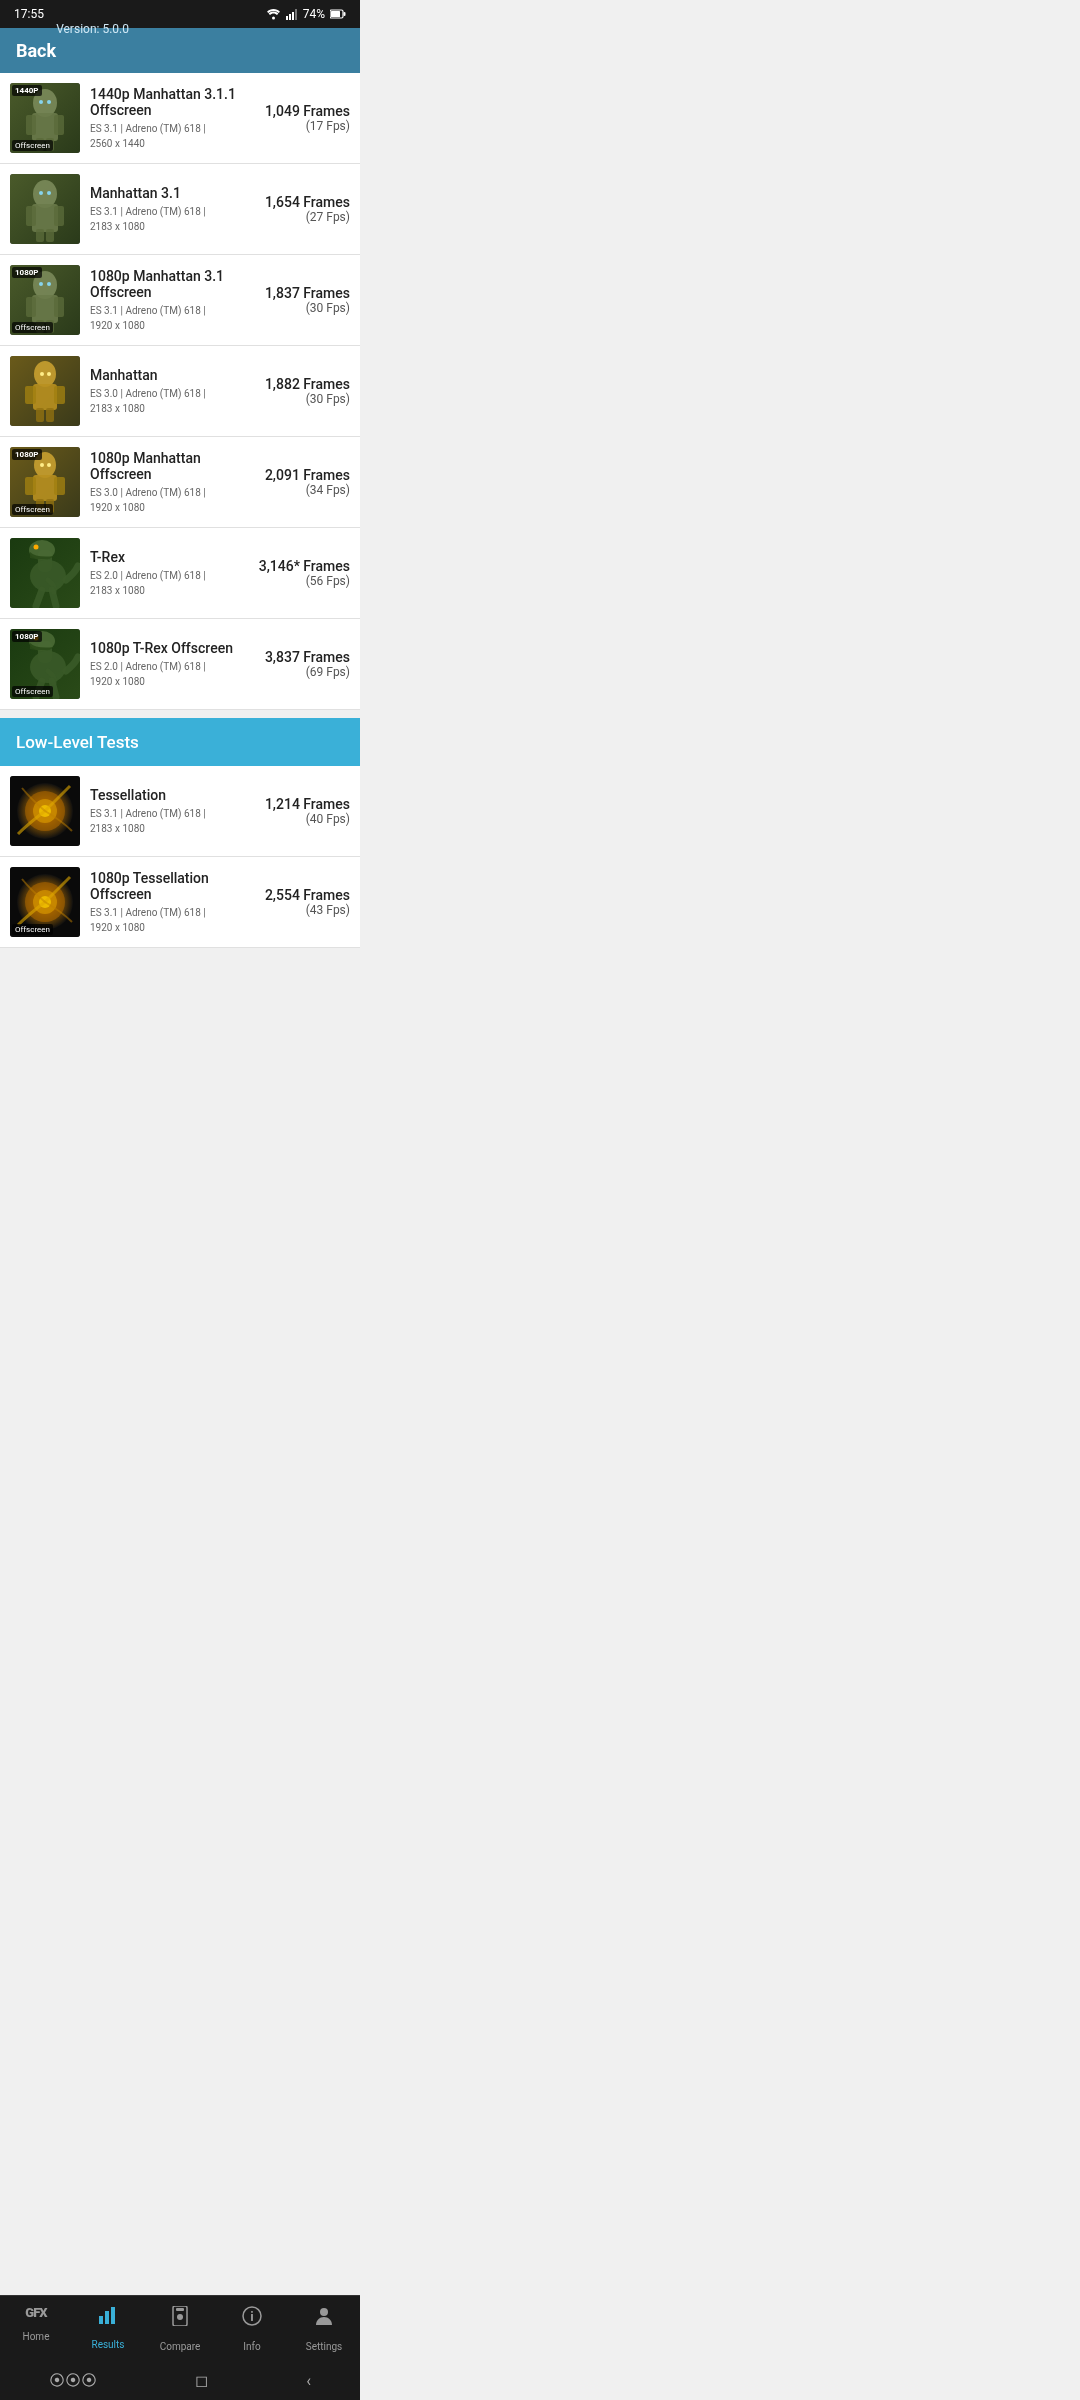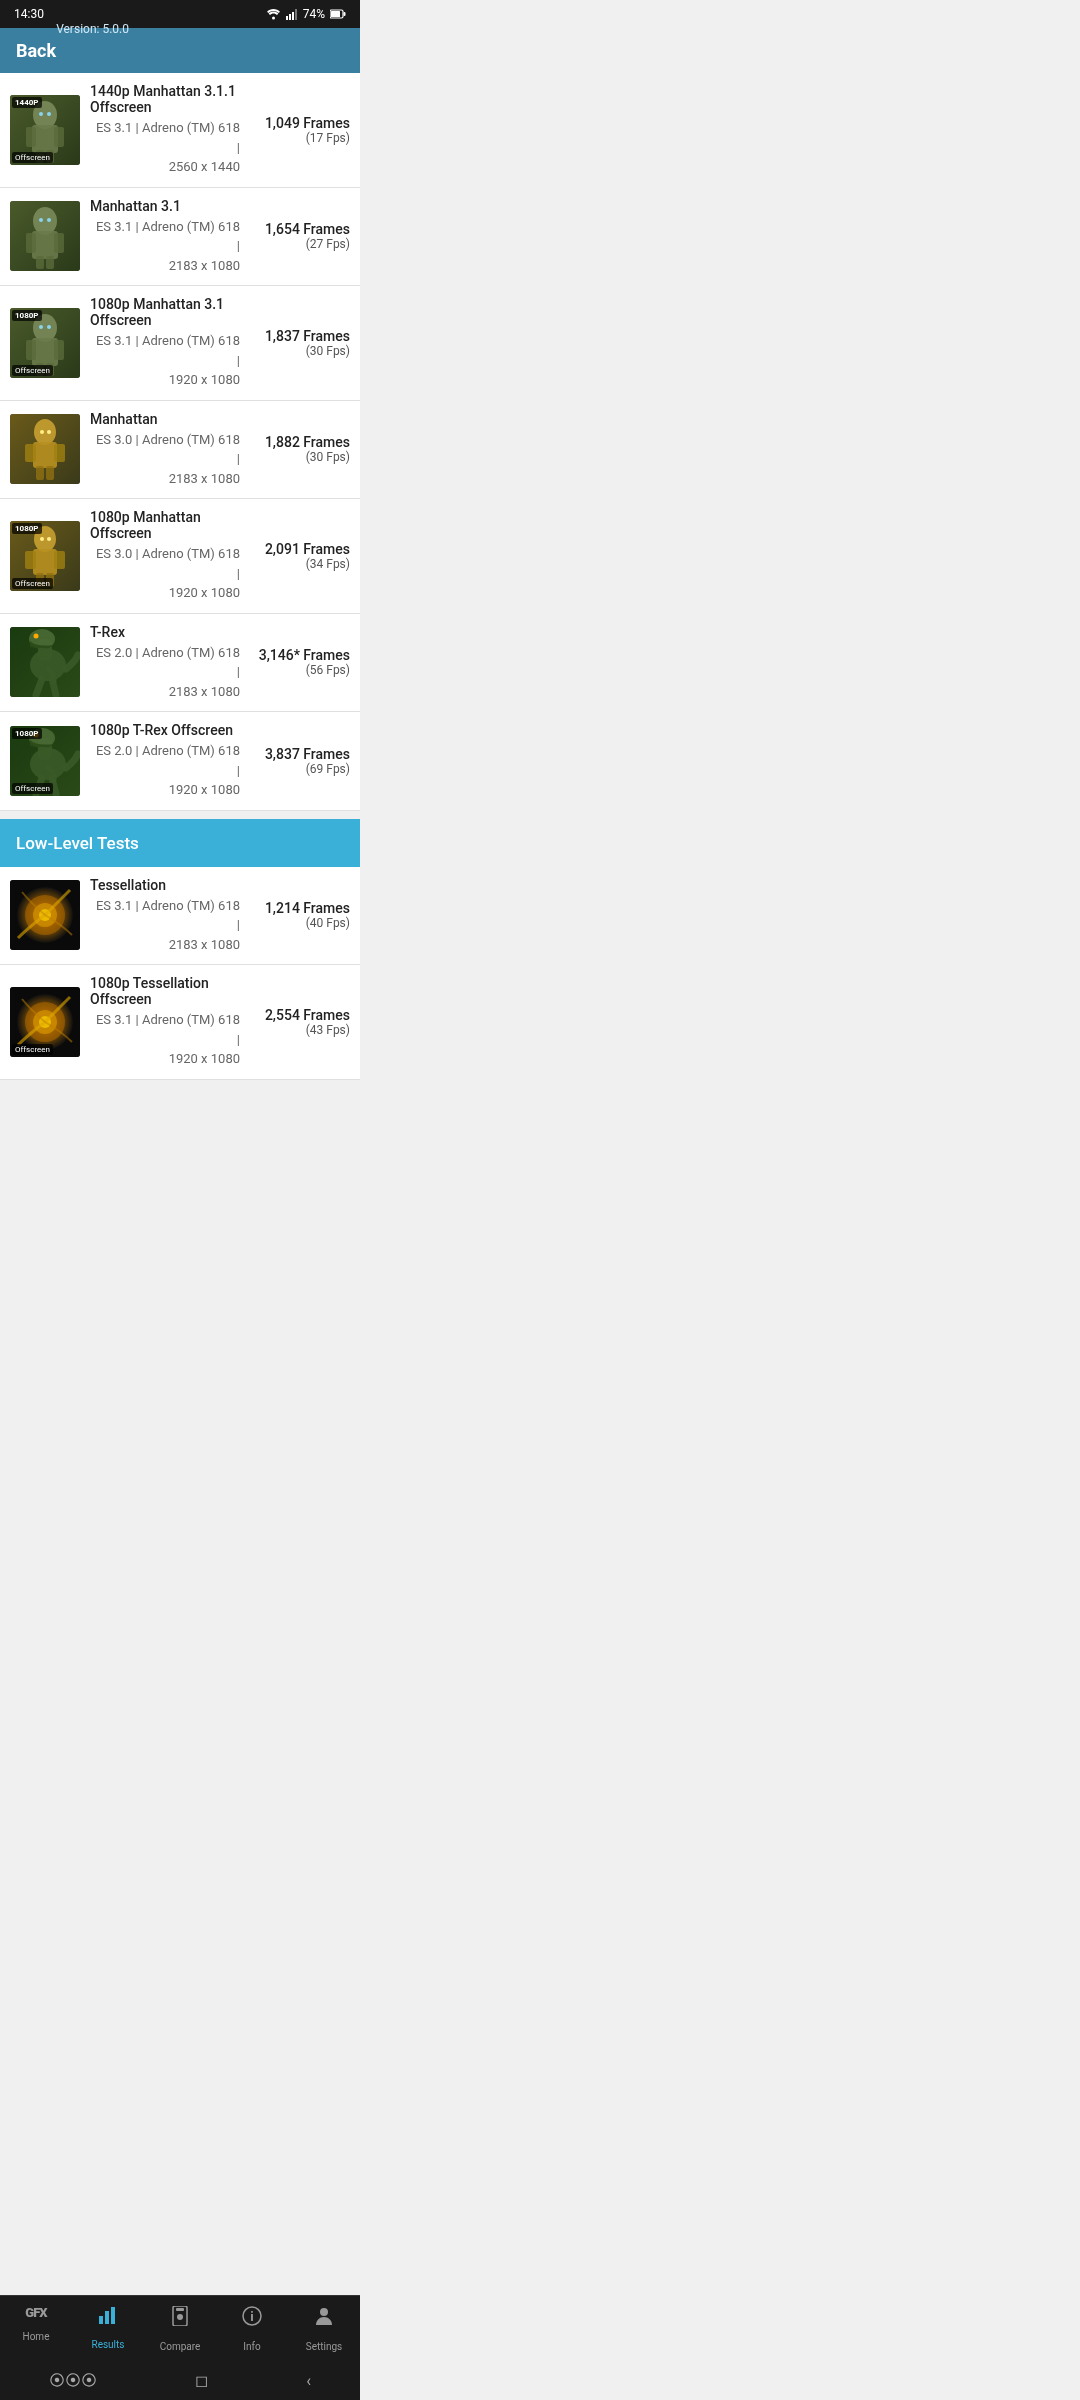--- a/index.html
+++ b/index.html
@@ -109,24 +109,23 @@
     }
 
     .item-title {
       font-size: 14px;
       font-weight: 500;
       color: #222;
       margin-bottom: 3px;
     }
 
     .item-sub {
-      font-size: 13px;
+      font-size: 10px;
       color: #666;
       line-height: 1.5;
-      text-align: right;
     }
 
     .item-score {
       text-align: right;
       min-width: 110px;
     }
 
     .score-frames {
       font-size: 14px;
       font-weight: 500;
@@ -203,21 +202,21 @@
 
     
     .nav-spacer {
       height: 80px;
     }
   </style>
 </head>
 <body>
 
 <div class="status-bar">
-  <span>14:30</span>
+  <span>17:55</span>
   <div class="status-right">
     <svg width="15" height="12" viewBox="0 0 15 12">
       <path d="M7.5,3 C9.5,3 11.3,3.8 12.6,5.1L14,3.7C12.3,2 10,1 7.5,1C5,1 2.7,2 1,3.7L2.4,5.1C3.7,3.8 5.5,3 7.5,3Z" fill="white"></path>
       <path d="M7.5,5.5 C8.9,5.5 10.1,6.1 11,7L12.4,5.6C11.1,4.3 9.4,3.5 7.5,3.5C5.6,3.5 3.9,4.3 2.6,5.6L4,7C4.9,6.1 6.1,5.5 7.5,5.5Z" fill="white"></path>
       <circle cx="7.5" cy="10" r="1.5" fill="white"></circle>
     </svg>
     <svg width="12" height="12" viewBox="0 0 12 12">
       <rect x="0" y="8" width="2" height="4" fill="white"></rect>
       <rect x="3" y="6" width="2" height="6" fill="white"></rect>
       <rect x="6" y="4" width="2" height="8" fill="white"></rect>

